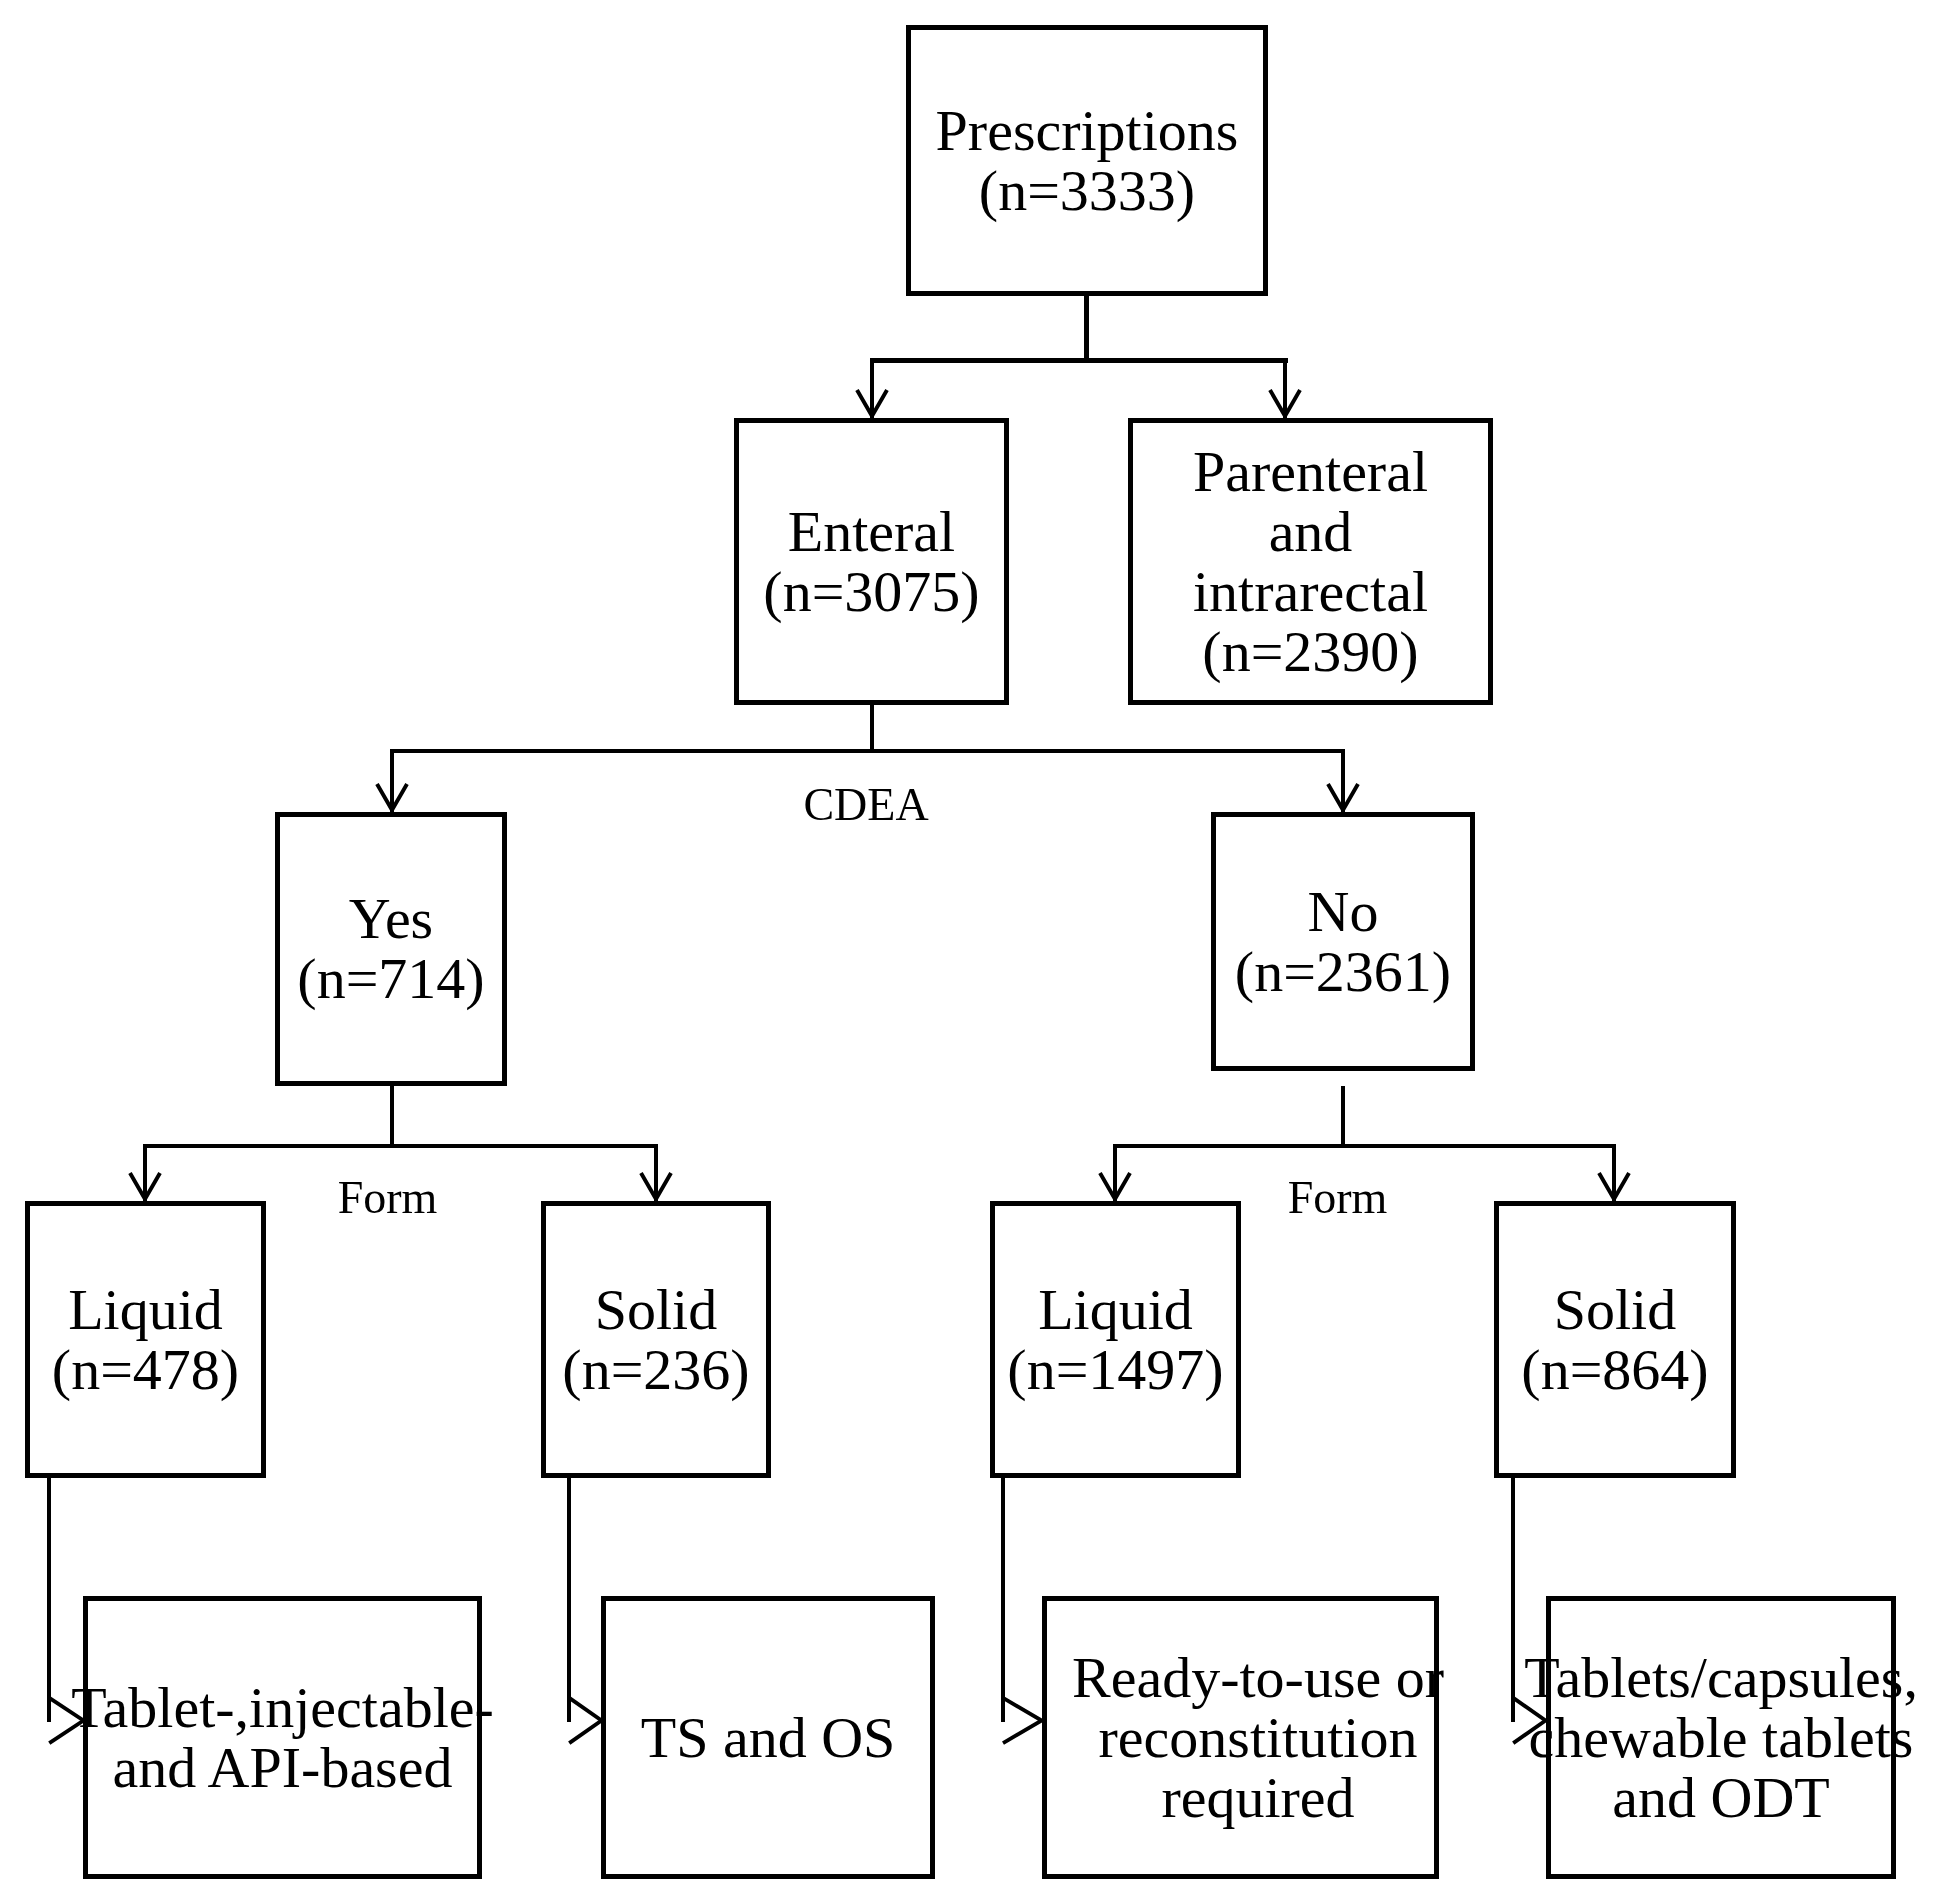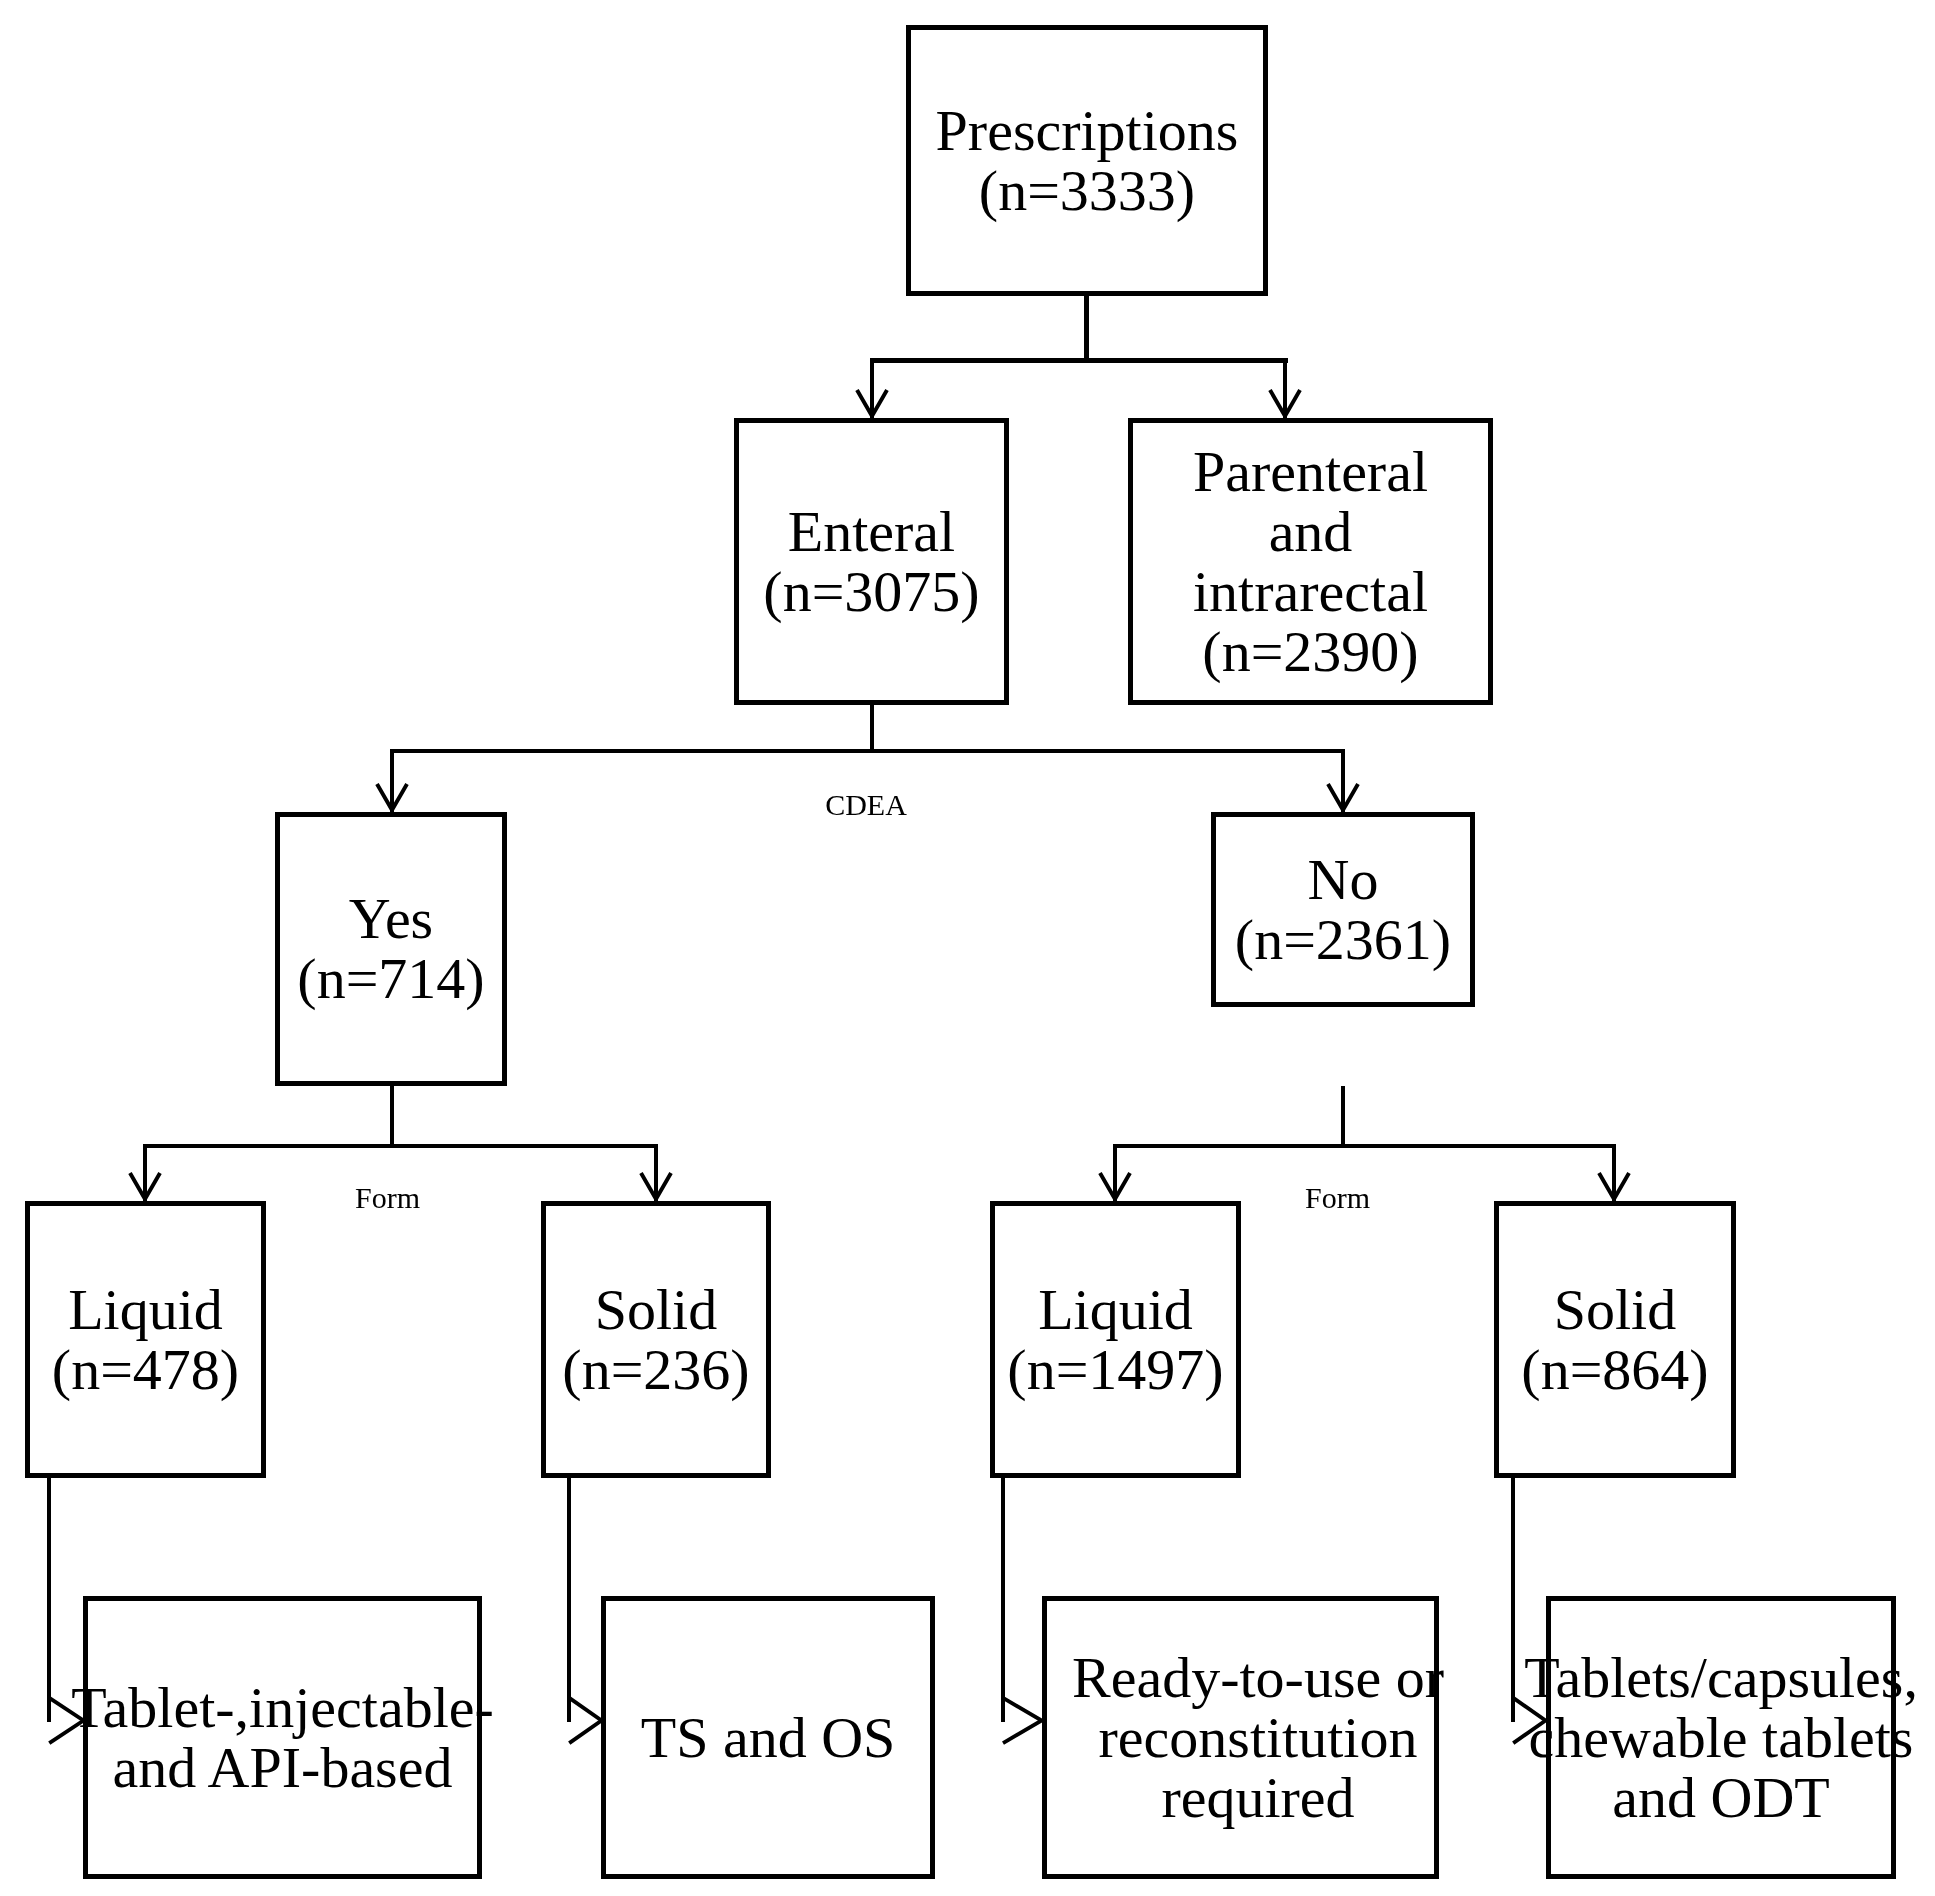--- a/index.html
+++ b/index.html
@@ -23,21 +23,21 @@
     justify-content: center;
     text-align: center;
     font-size: 58px;
     line-height: 60px;
   }
   .node .ln { display: block; white-space: nowrap; }
   .line { position: absolute; background: #000000; }
   .edge-label {
     position: absolute;
     text-align: center;
-    font-size: 30px;
+    font-size: 46px;
     line-height: 60px;
     white-space: nowrap;
   }
   .arrow { position: absolute; }
 </style>
 </head>
 <body>
 
 <div class="canvas">
 
@@ -56,21 +56,21 @@
     <span class="ln">and</span>
     <span class="ln">intrarectal</span>
     <span class="ln">(n=2390)</span>
   </div>
 
   <div class="node" style="left:275px; top:812px; width:232px; height:274px;">
     <span class="ln">Yes</span>
     <span class="ln">(n=714)</span>
   </div>
 
-  <div class="node" style="left:1211px; top:812px; width:264px; height:195px;text-align:right;">
+  <div class="node" style="left:1211px; top:812px; width:264px; height:259px;text-align:right;">
     <span class="ln">No</span>
     <span class="ln">(n=2361)</span>
   </div>
 
   <div class="node" style="left:25px; top:1201px; width:241px; height:277px;">
     <span class="ln">Liquid</span>
     <span class="ln">(n=478)</span>
   </div>
 
   <div class="node" style="left:541px; top:1201px; width:230px; height:277px;">

